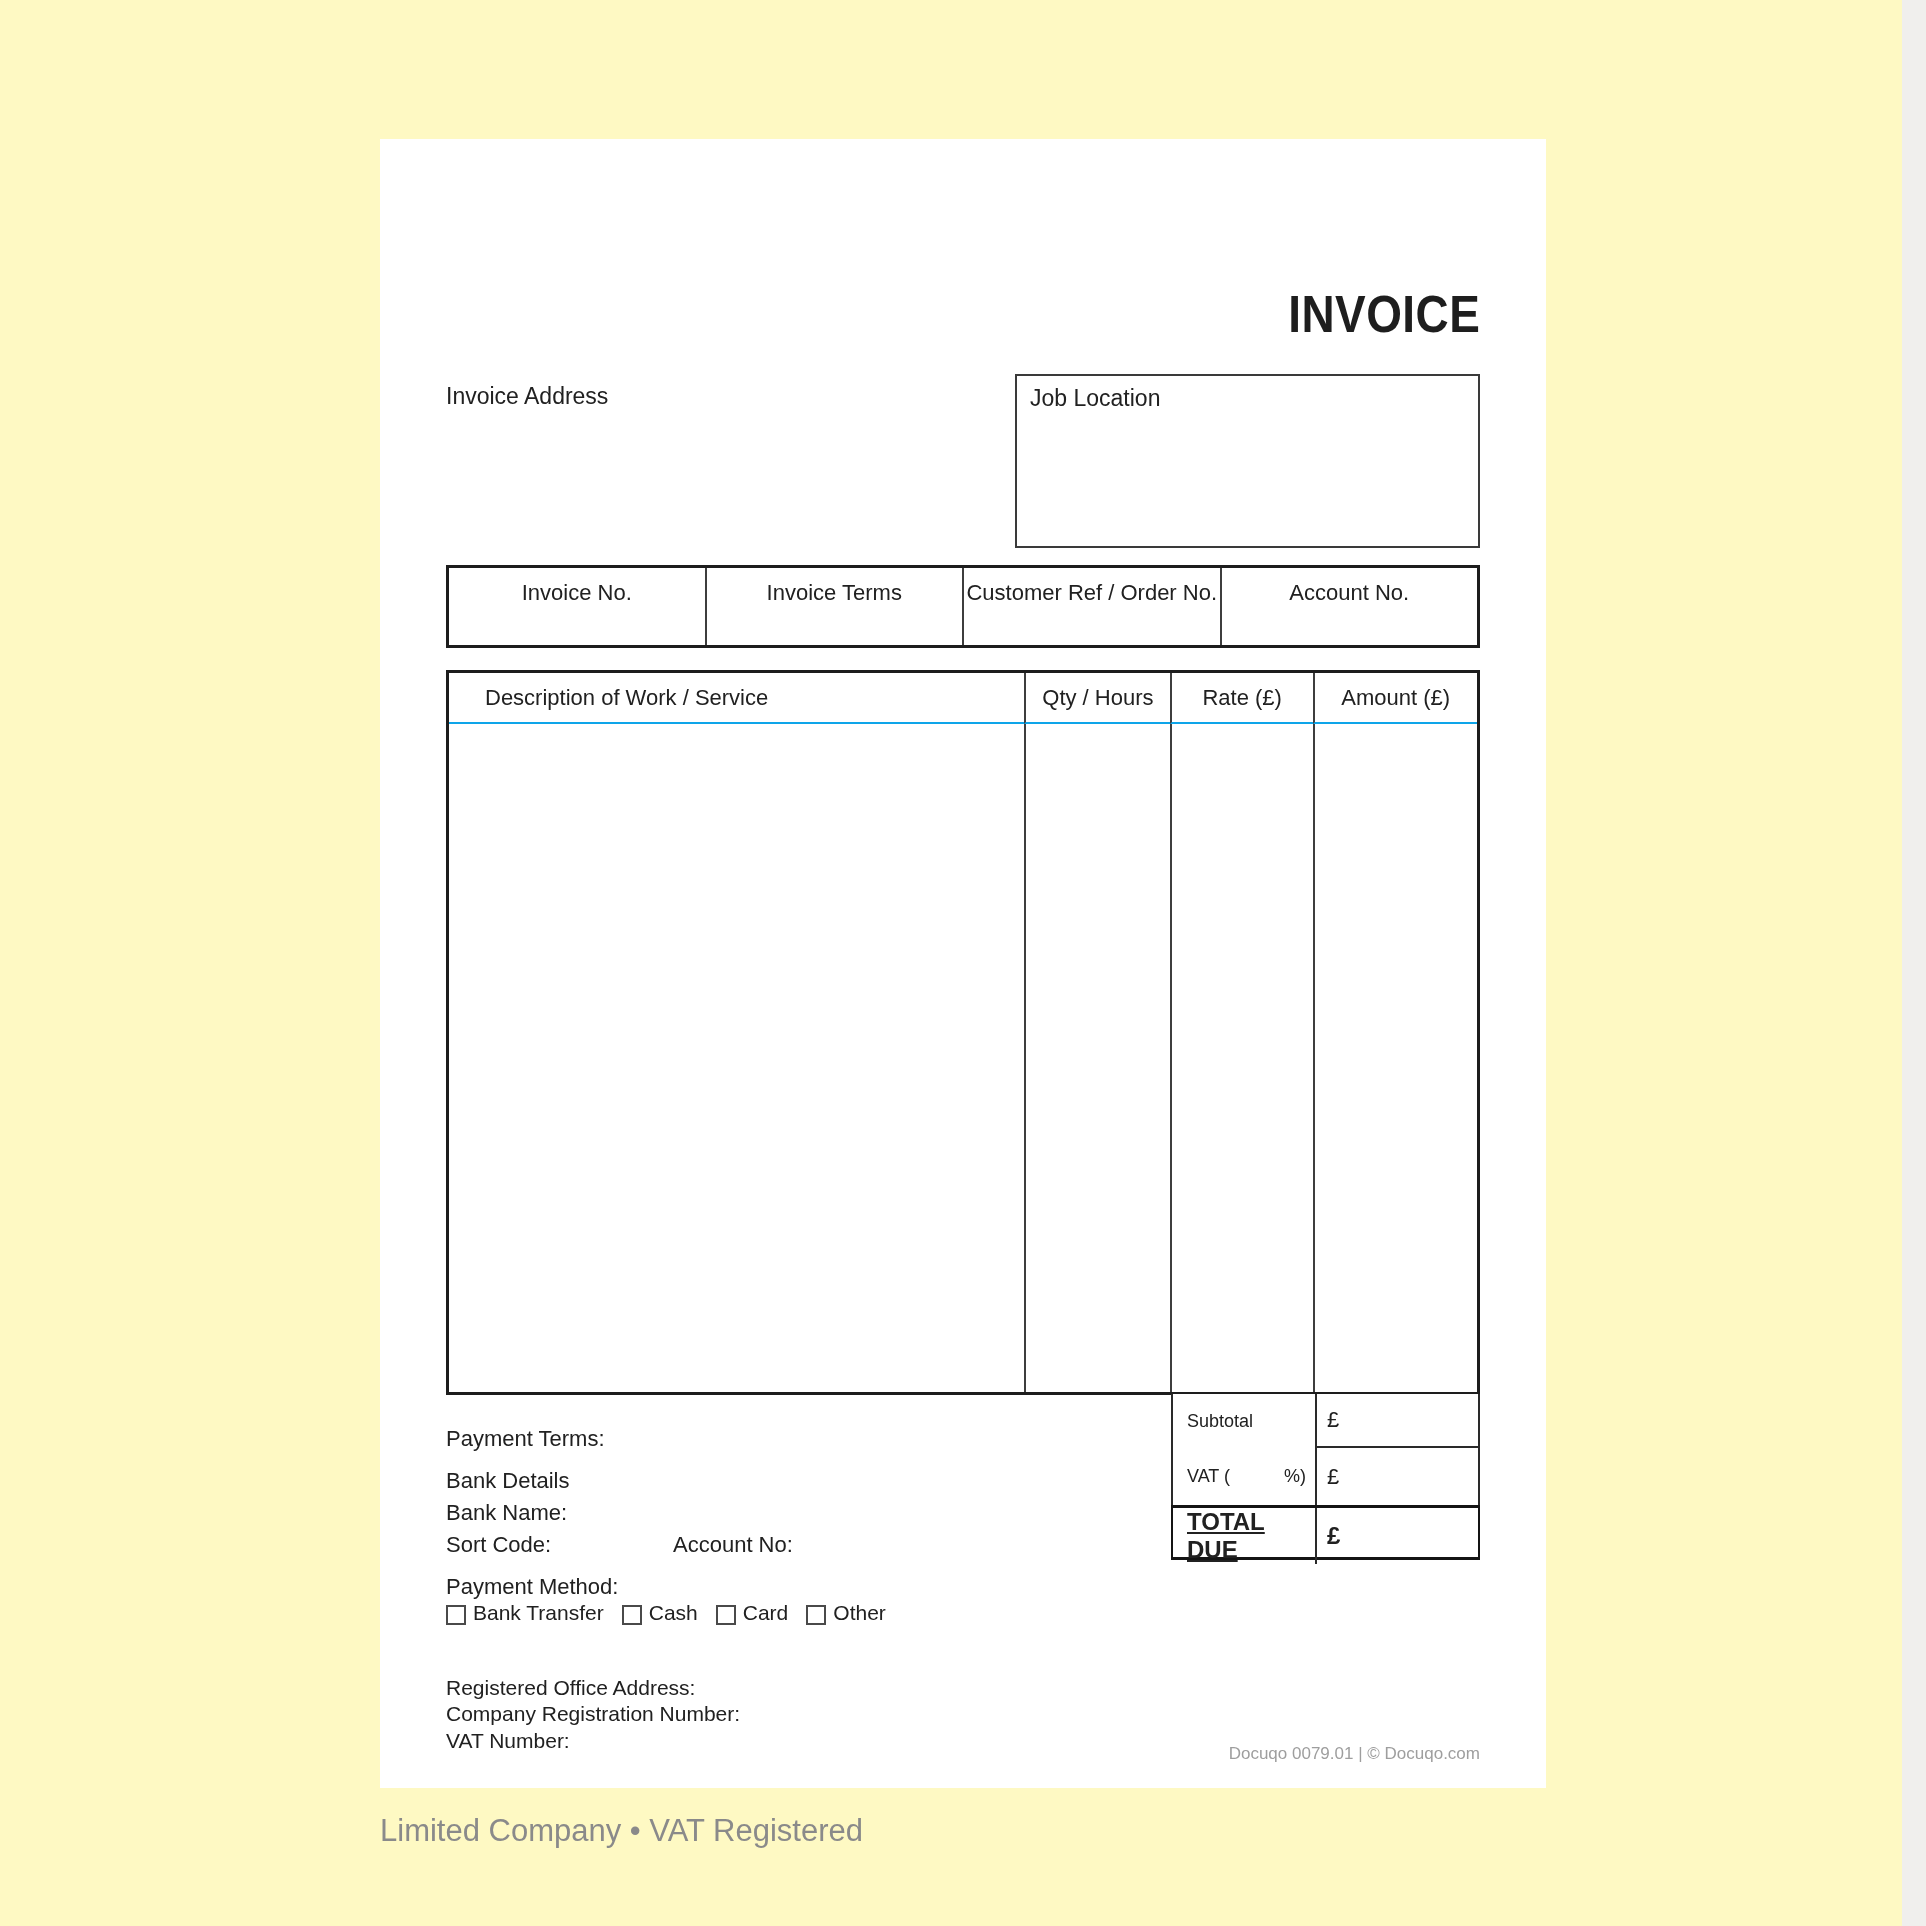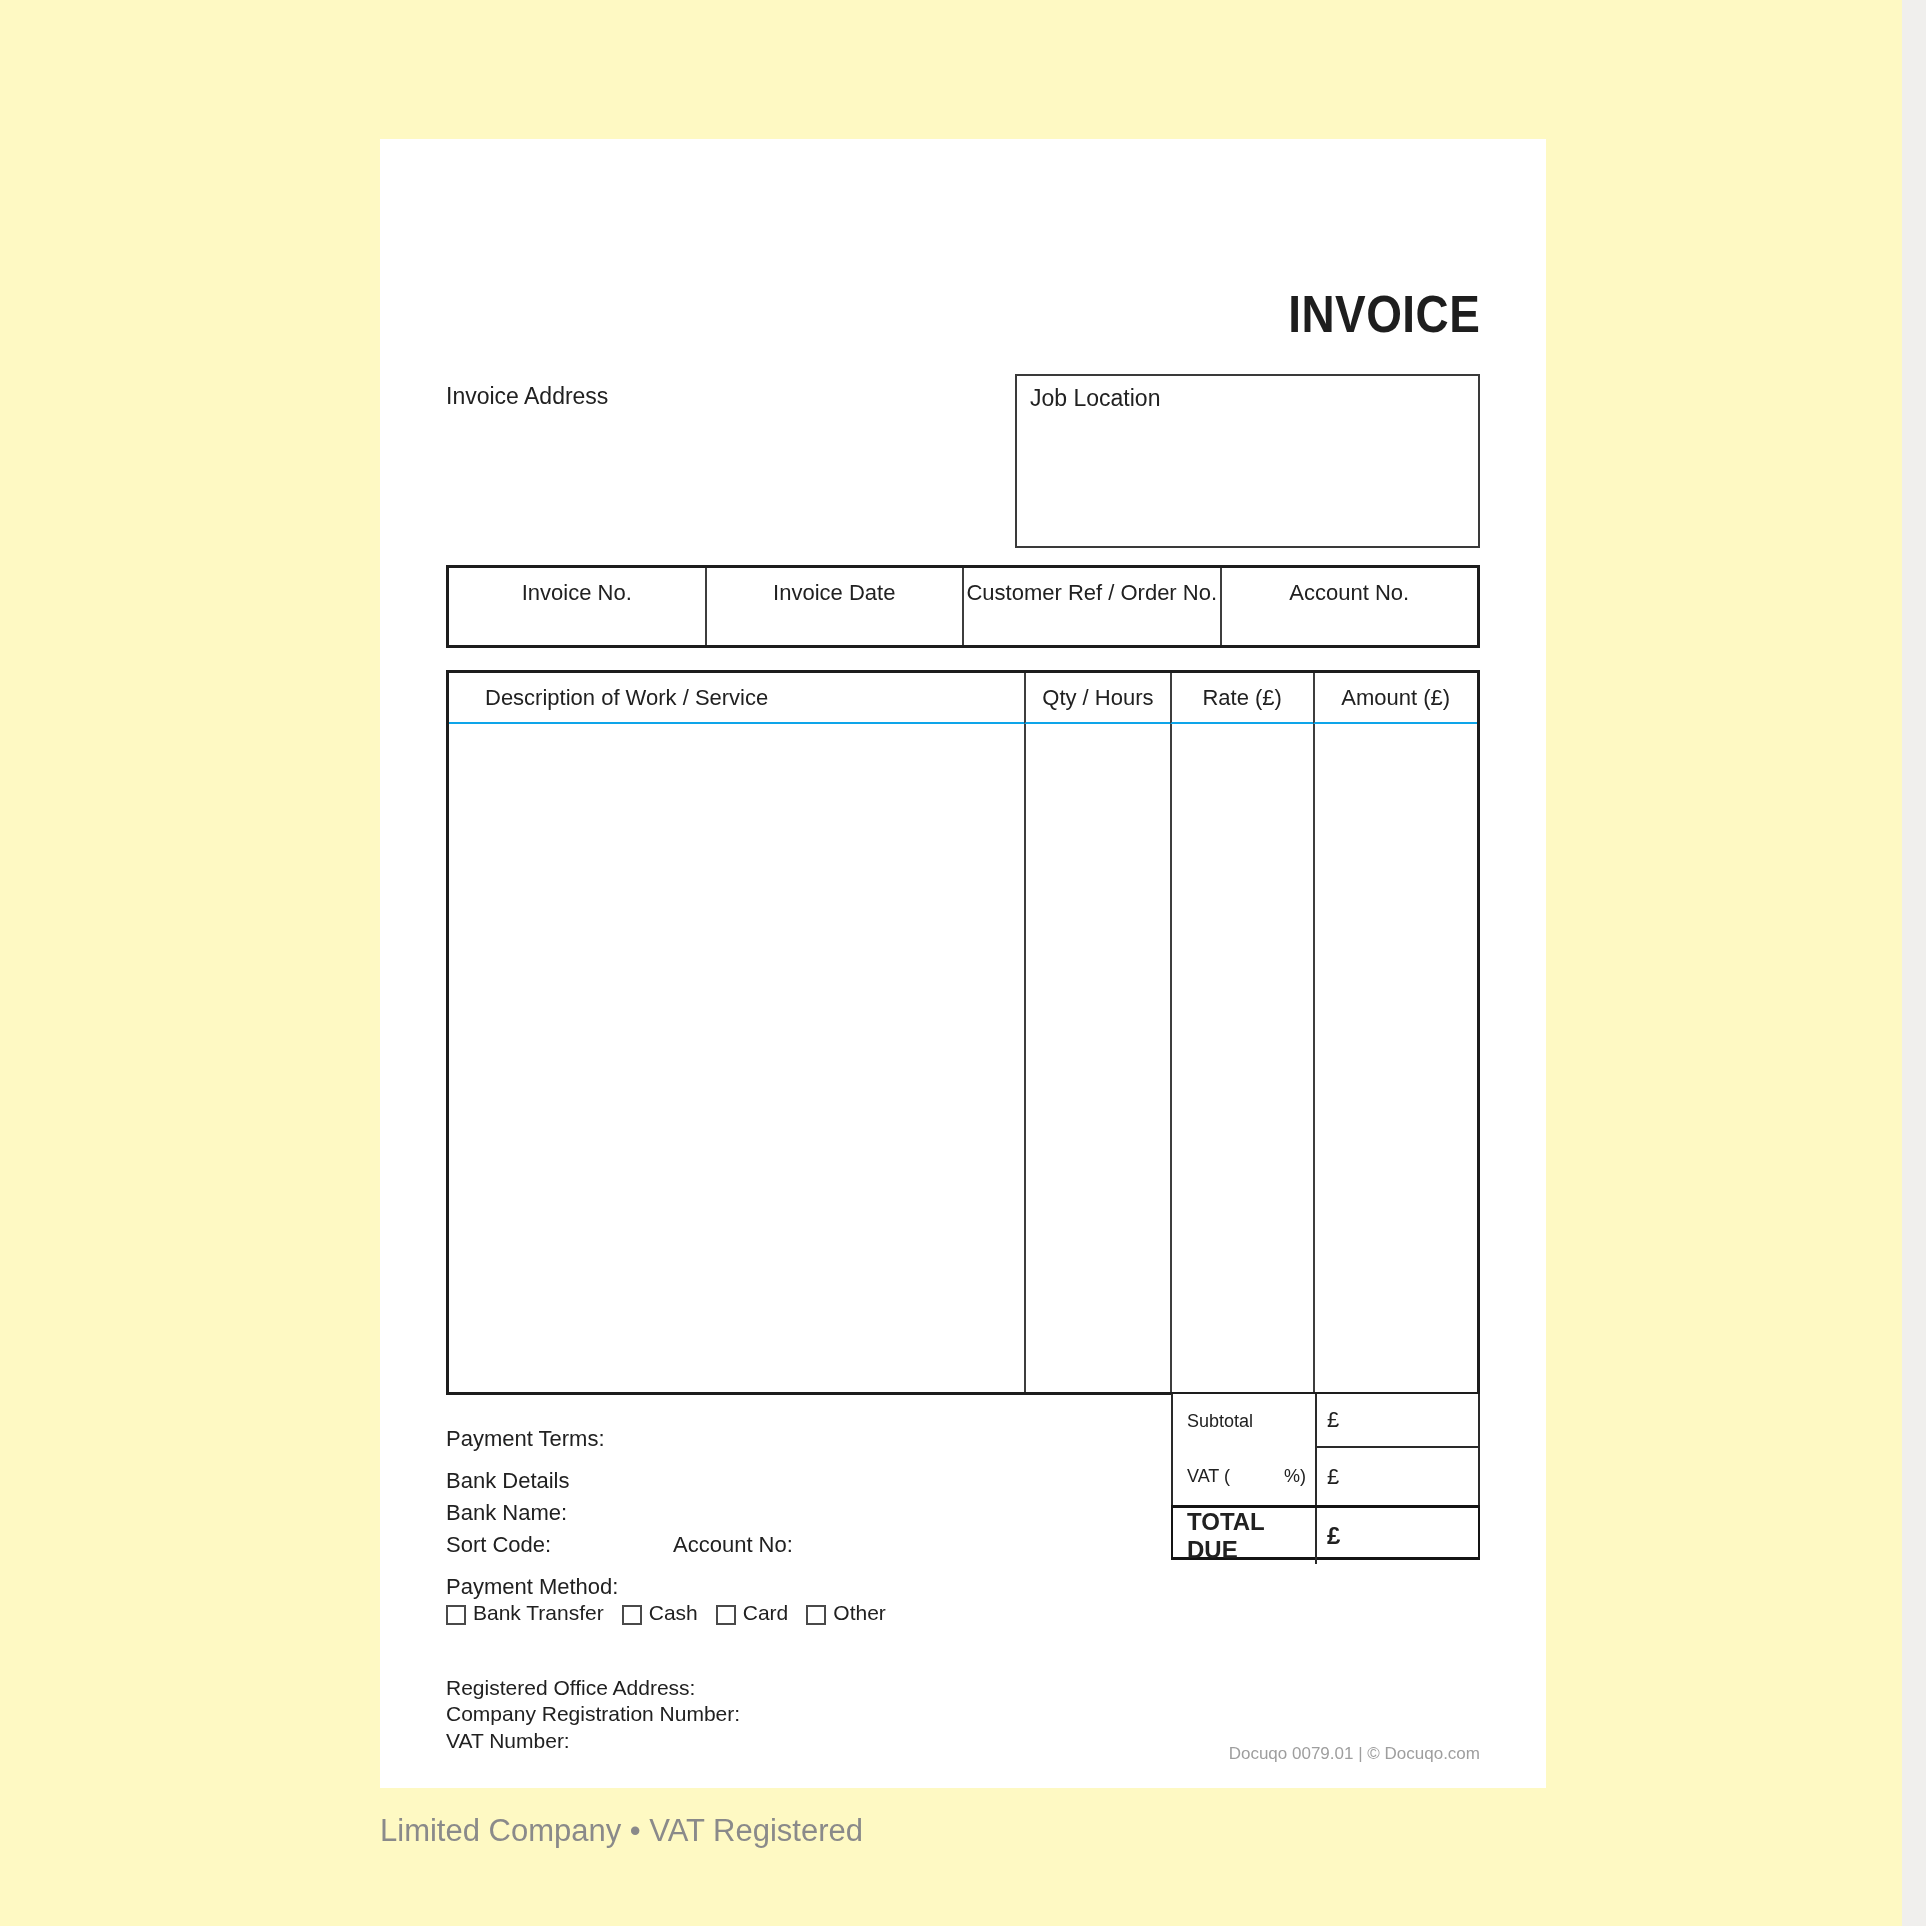--- a/index.html
+++ b/index.html
@@ -60,21 +60,21 @@
   .t-amount{
     border-left:2px solid #2a2a2a;box-sizing:border-box;
     font-size:22px;display:flex;align-items:center;padding-left:10px;
   }
   .t-amount.sub{border-bottom:2px solid #2a2a2a;}
   .t-vat{display:flex;align-items:center;justify-content:space-between;padding-right:9px;}
   .totals-total{
     border:3px solid #141414;border-left-width:2px;border-right-width:2px;box-sizing:border-box;
     display:grid;grid-template-columns:142px 1fr;height:55px;
   }
-  .t-total-label{font-size:24px;font-weight:bold;display:flex;align-items:center;padding-left:14px;box-sizing:border-box;}
+  .t-total-label{font-size:24px;font-weight:bold;display:flex;align-items:center;padding-left:14px;box-sizing:border-box;text-decoration:underline;}
   .t-total-amount{
     border-left:2px solid #2a2a2a;box-sizing:border-box;font-size:24px;font-weight:bold;
     display:flex;align-items:center;padding-left:10px;
   }
   
   .plabel{position:absolute;left:66px;font-size:22px;white-space:nowrap;}
   .payment-terms{top:1287px;}
   .bank-details{top:1329px;}
   .bank-name{top:1361px;}
   .sort-code{top:1393px;}
@@ -104,21 +104,21 @@
     <div class="invoice-title">INVOICE</div>
 
     <div class="invoice-address-label">Invoice Address</div>
 
     <div class="job-location-box">
       <div class="job-location-label">Job Location</div>
     </div>
 
     <div class="info-table">
       <div class="info-cell">Invoice No.</div>
-      <div class="info-cell">Invoice Date</div>
+      <div class="info-cell">Invoice Terms</div>
       <div class="info-cell">Customer Ref / Order No.</div>
       <div class="info-cell">Account No.</div>
     </div>
 
     <div class="items-table">
       <div class="items-th desc">Description of Work / Service</div>
       <div class="items-th">Qty / Hours</div>
       <div class="items-th">Rate (£)</div>
       <div class="items-th">Amount (£)</div>
       <div class="items-td"></div>

